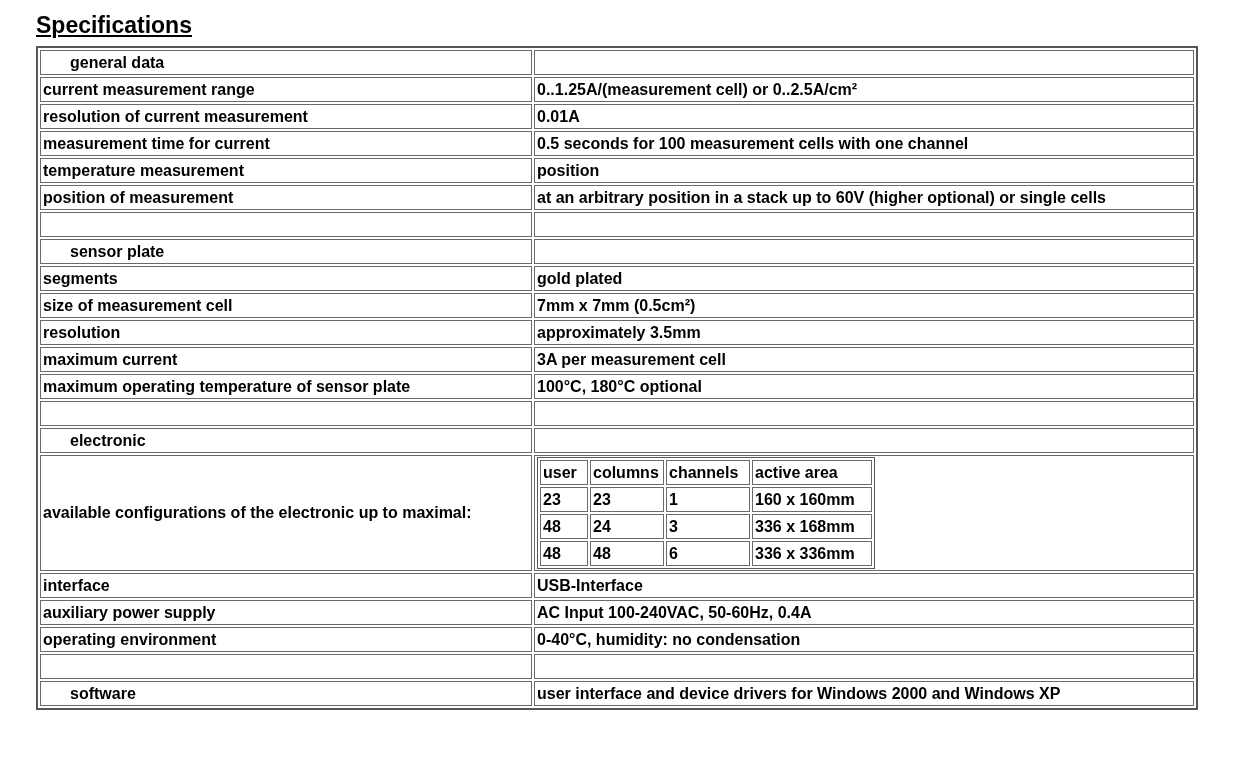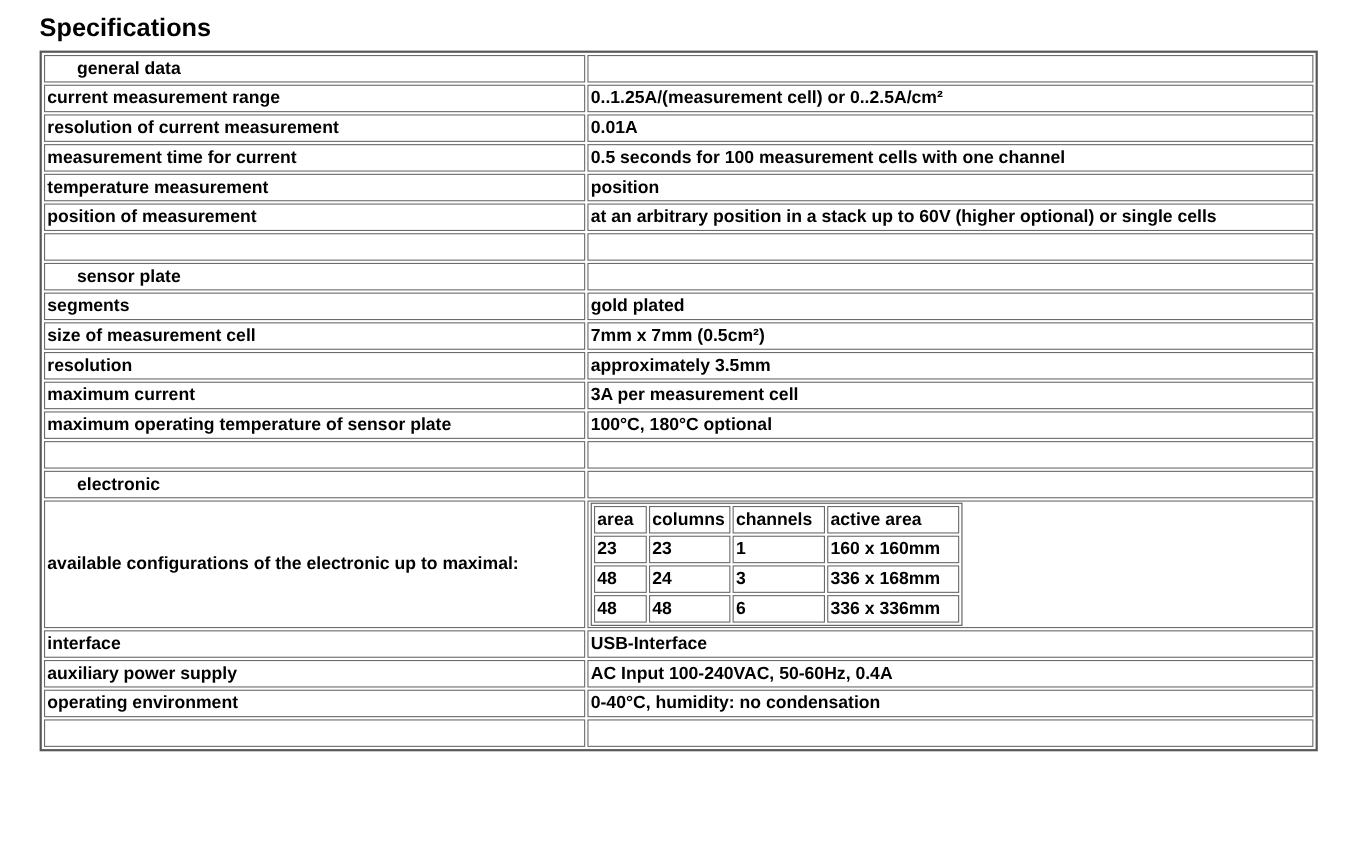--- a/index.html
+++ b/index.html
@@ -14,20 +14,21 @@
     height: 782px;
     overflow: hidden;
   }
   .page {
     padding: 4px 0 0 36px;
   }
   .page-title {
     font-size: 23px;
     font-weight: bold;
     margin: 8px 0 7px 0;
+    text-decoration: underline;
   }
   table.spec {
     border-collapse: separate;
     border-spacing: 2px;
     border: 2px solid #575757;
     width: 1160px;
     table-layout: fixed;
   }
   table.spec > colgroup col.c1 { width: 492px; }
   table.spec > colgroup col.c2 { width: 660px; }
@@ -144,21 +145,21 @@
           <td>
             <table class="inner">
               <colgroup>
                 <col class="n1">
                 <col class="n2">
                 <col class="n3">
                 <col class="n4">
               </colgroup>
               <tbody>
                 <tr>
-                  <td>area</td>
+                  <td>user</td>
                   <td>columns</td>
                   <td>channels</td>
                   <td>active area</td>
                 </tr>
                 <tr>
                   <td>23</td>
                   <td>23</td>
                   <td>1</td>
                   <td>160 x 160mm</td>
                 </tr>
@@ -186,16 +187,20 @@
           <td>auxiliary power supply</td>
           <td>AC Input 100-240VAC, 50-60Hz, 0.4A</td>
         </tr>
         <tr>
           <td>operating environment</td>
           <td>0-40°C, humidity: no condensation</td>
         </tr>
         <tr>
           <td></td>
           <td></td>
+        </tr>
+        <tr>
+          <td class="section-label">software</td>
+          <td>user interface and device drivers for Windows 2000 and Windows XP</td>
         </tr>
       </tbody>
   </table>
 </div>
 
 </body></html>

